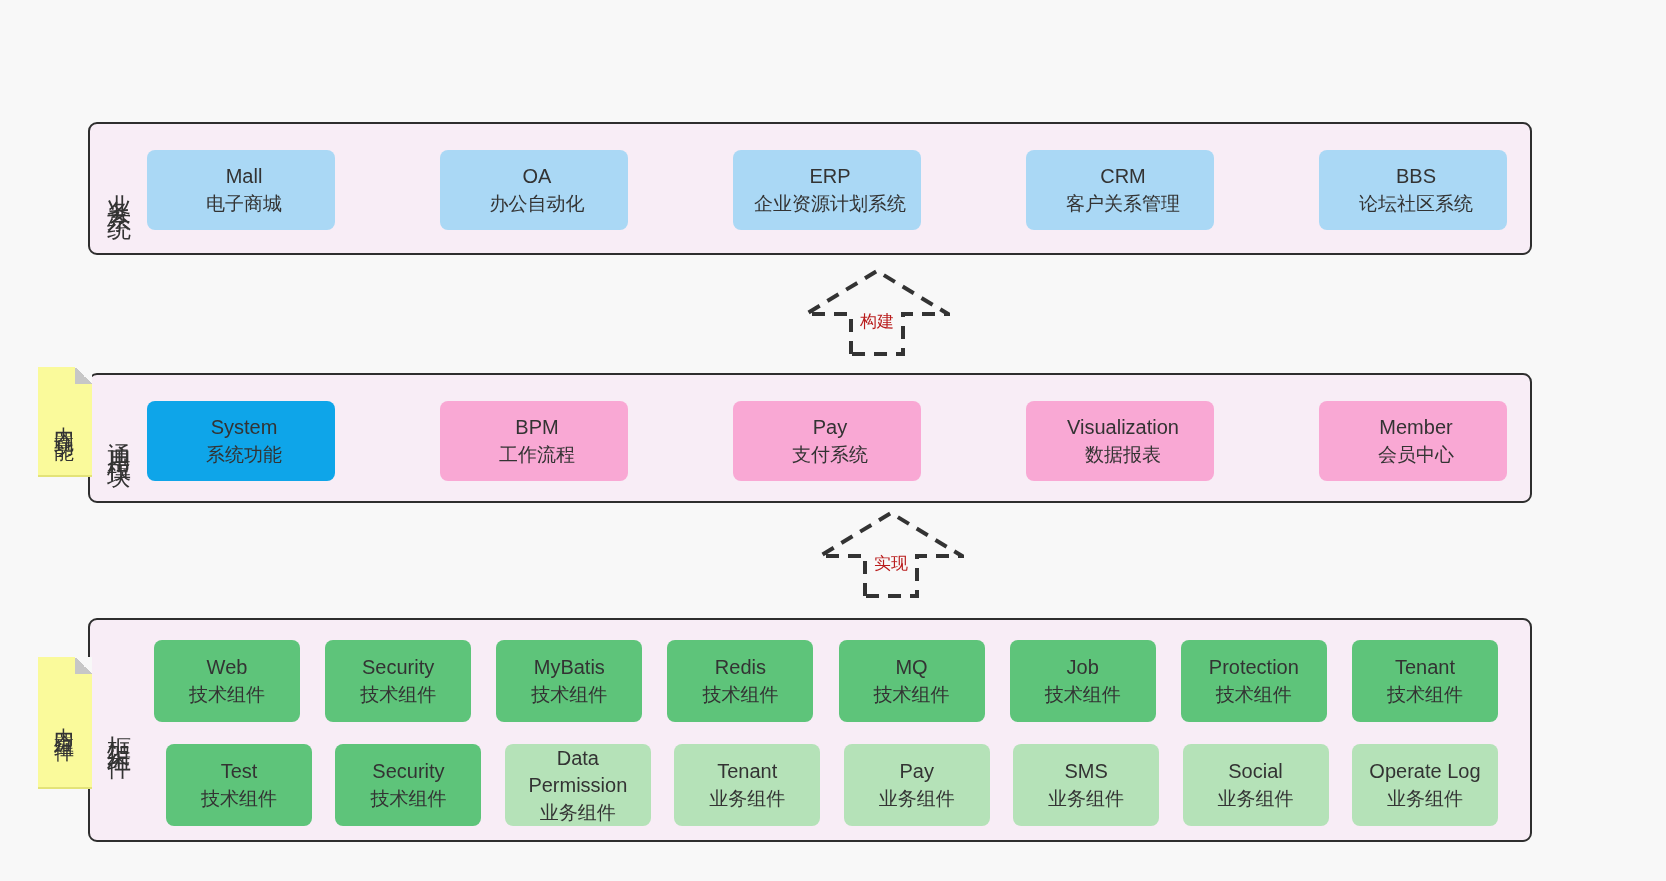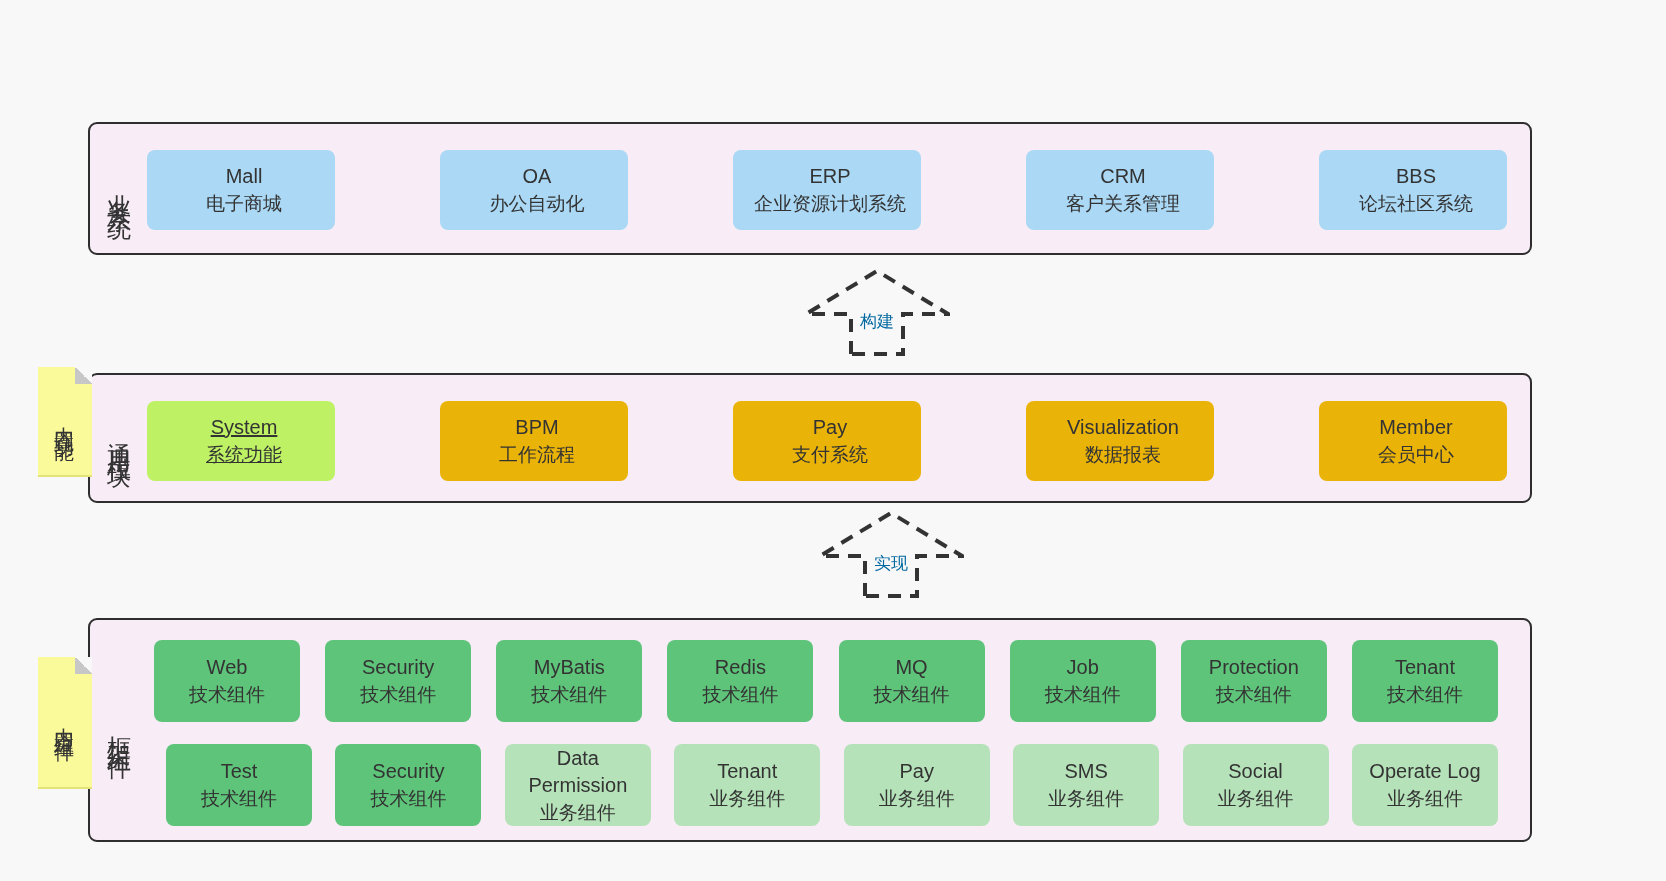--- a/index.html
+++ b/index.html
@@ -27,22 +27,22 @@
   .row-8b{left:64px;right:32px;top:124px;height:82px;padding-left:12px;}
   .box{
     border-radius:8px;display:flex;flex-direction:column;align-items:center;
     justify-content:center;text-align:center;box-sizing:border-box;padding:2px 6px;
   }
   .box-w188{width:188px;padding-left:12px;}
   .box-w146{width:146px;}
   .box .en{font-size:20px;line-height:27px;}
   .box .zh{font-size:19px;line-height:27px;}
   .blue{background:#aad8f5;}
-  .red{background:#bef264;text-decoration:underline;}
-  .pink{background:#eab308;}
+  .red{background:#0ea5e9;}
+  .pink{background:#f9a8d4;}
   .green-dark{background:#5ec47a;}
   .green-light{background:#b5e2b8;}
   .sticky{
     position:absolute;left:38px;width:54px;background:#fafa9b;
     border-bottom:2px solid #e3e378;box-sizing:border-box;z-index:5;
   }
   .sticky-modules{top:367px;height:110px;}
   .sticky-components{top:657px;height:132px;}
   .sticky .fold{
     position:absolute;top:0;right:0;width:17px;height:17px;
@@ -52,21 +52,21 @@
     position:absolute;left:50%;top:50%;transform:translate(-50%,-50%);
     writing-mode:vertical-rl;text-orientation:upright;
     font-size:20px;letter-spacing:5px;color:#333;white-space:nowrap;
   }
   .uparrow{position:absolute;width:146px;height:92px;}
   .uparrow-build{left:804px;top:266px;}
   .uparrow-implement{left:818px;top:508px;}
   .uparrow svg{position:absolute;left:0;top:0;}
   .uparrow .alabel{
     position:absolute;left:0;top:46px;width:100%;text-align:center;
-    font-size:17px;line-height:20px;color:#0369a1;
+    font-size:17px;line-height:20px;color:#b91c1c;
   }
 </style>
 </head>
 <body>
 
 <div class="stage">
 
   <div class="band band-business">
     <div class="vlabel">业务系统</div>
     <div class="row row-6">

